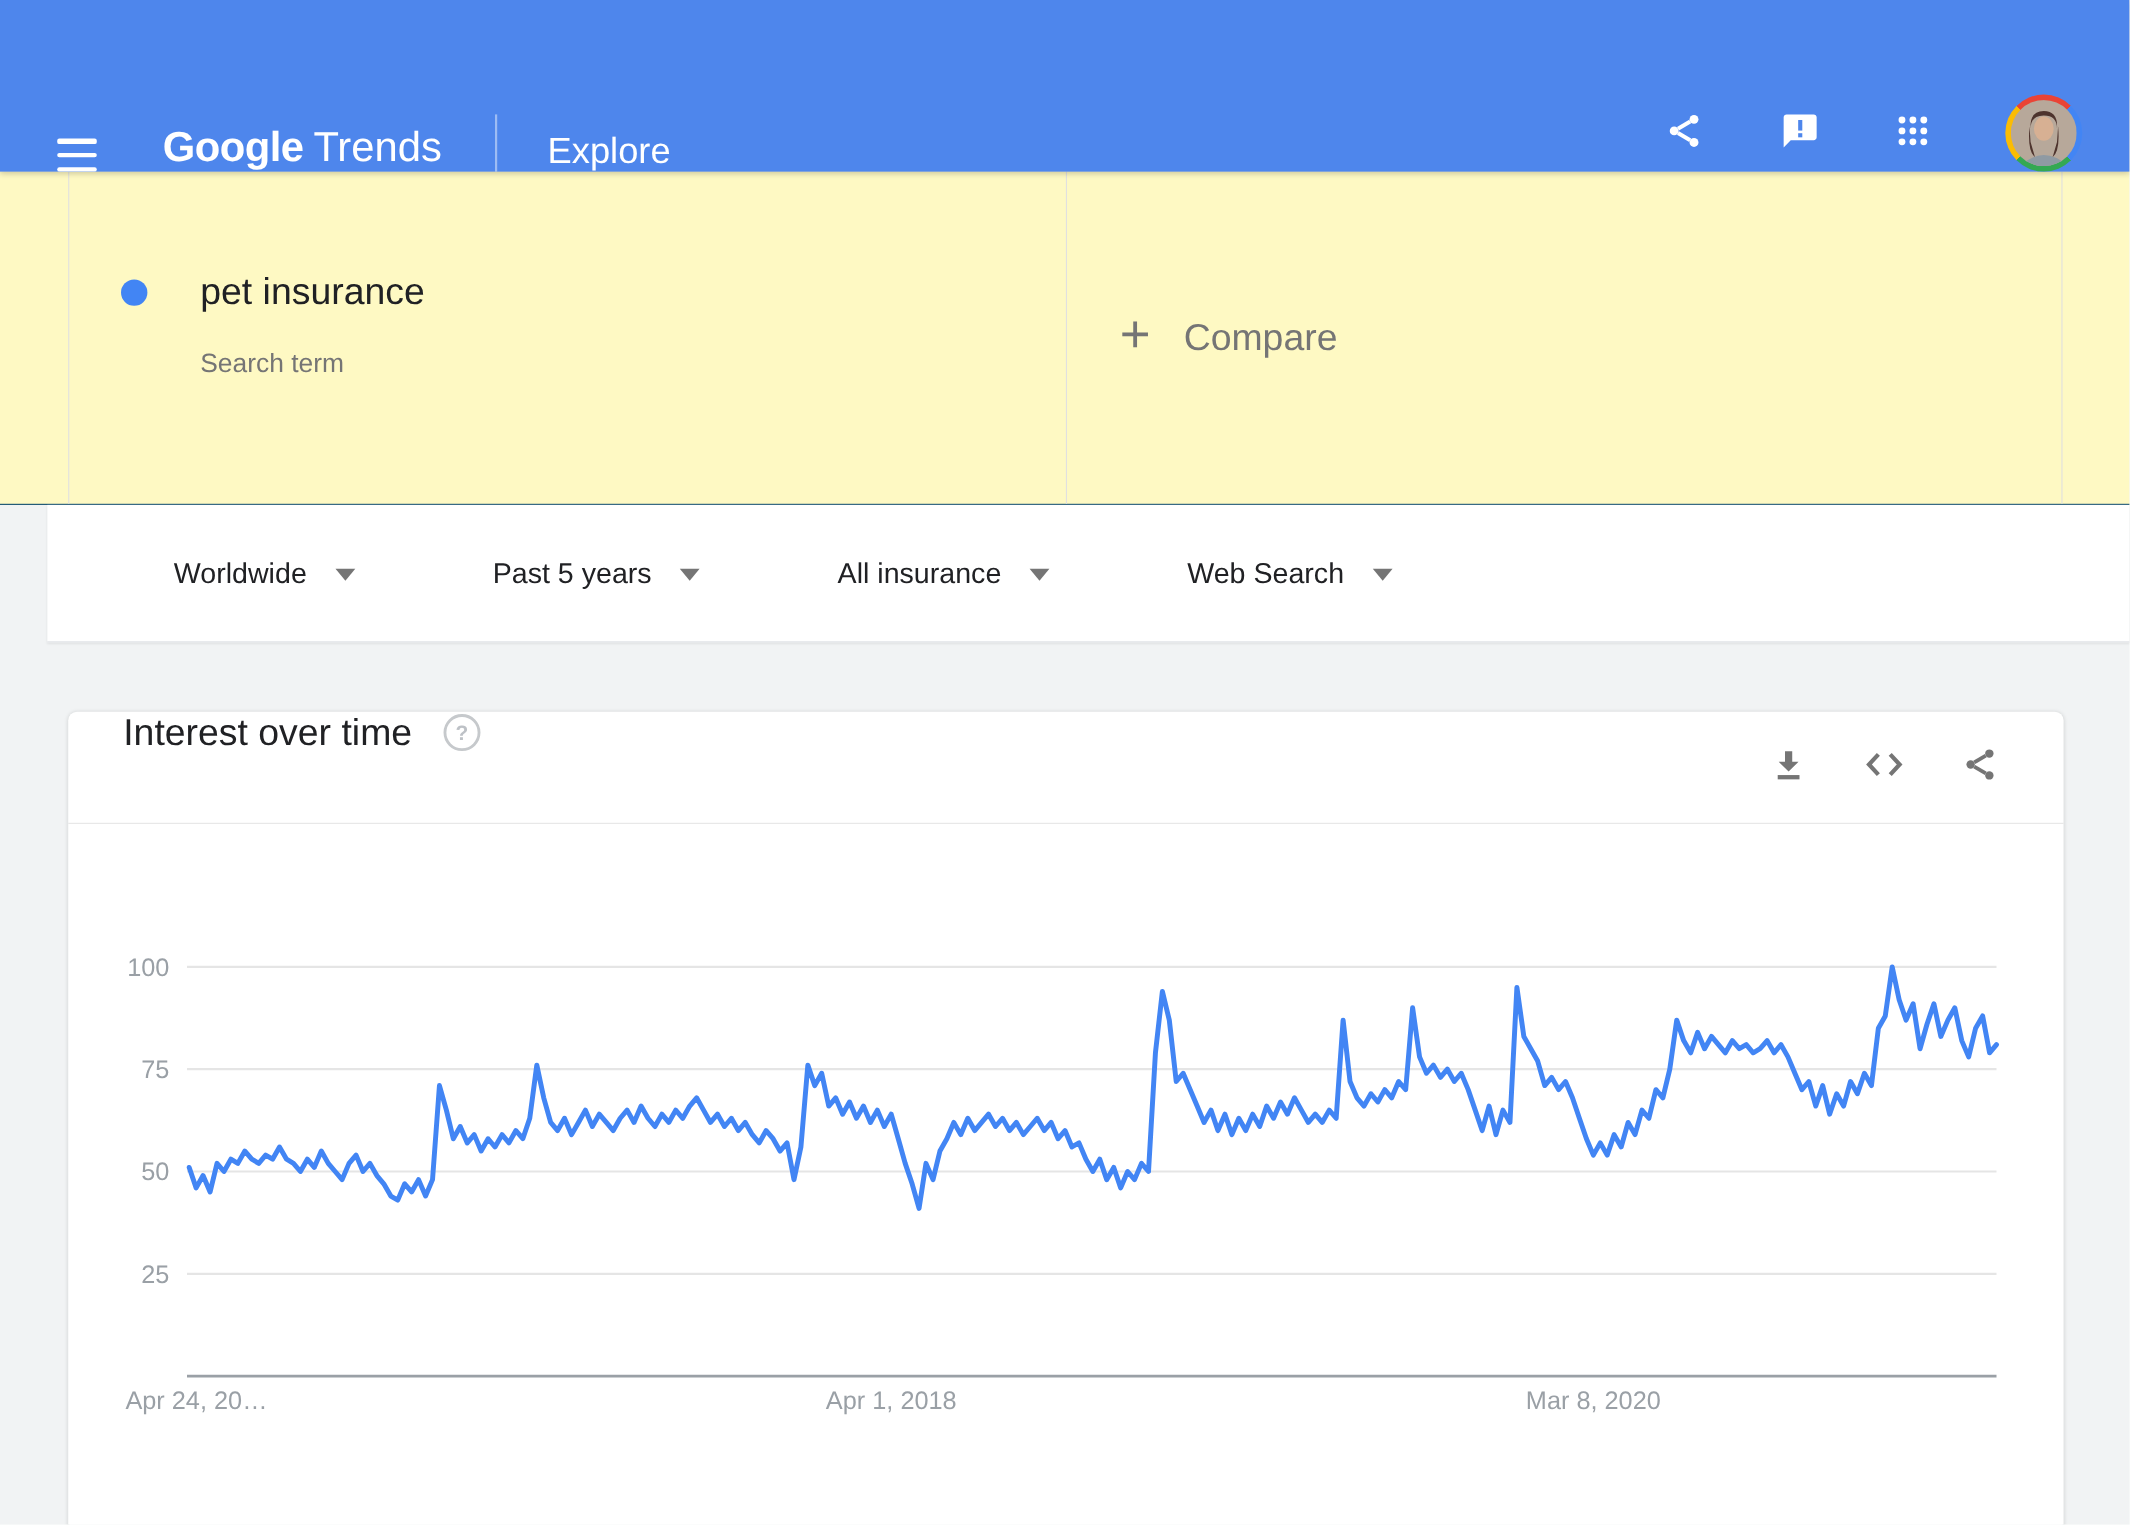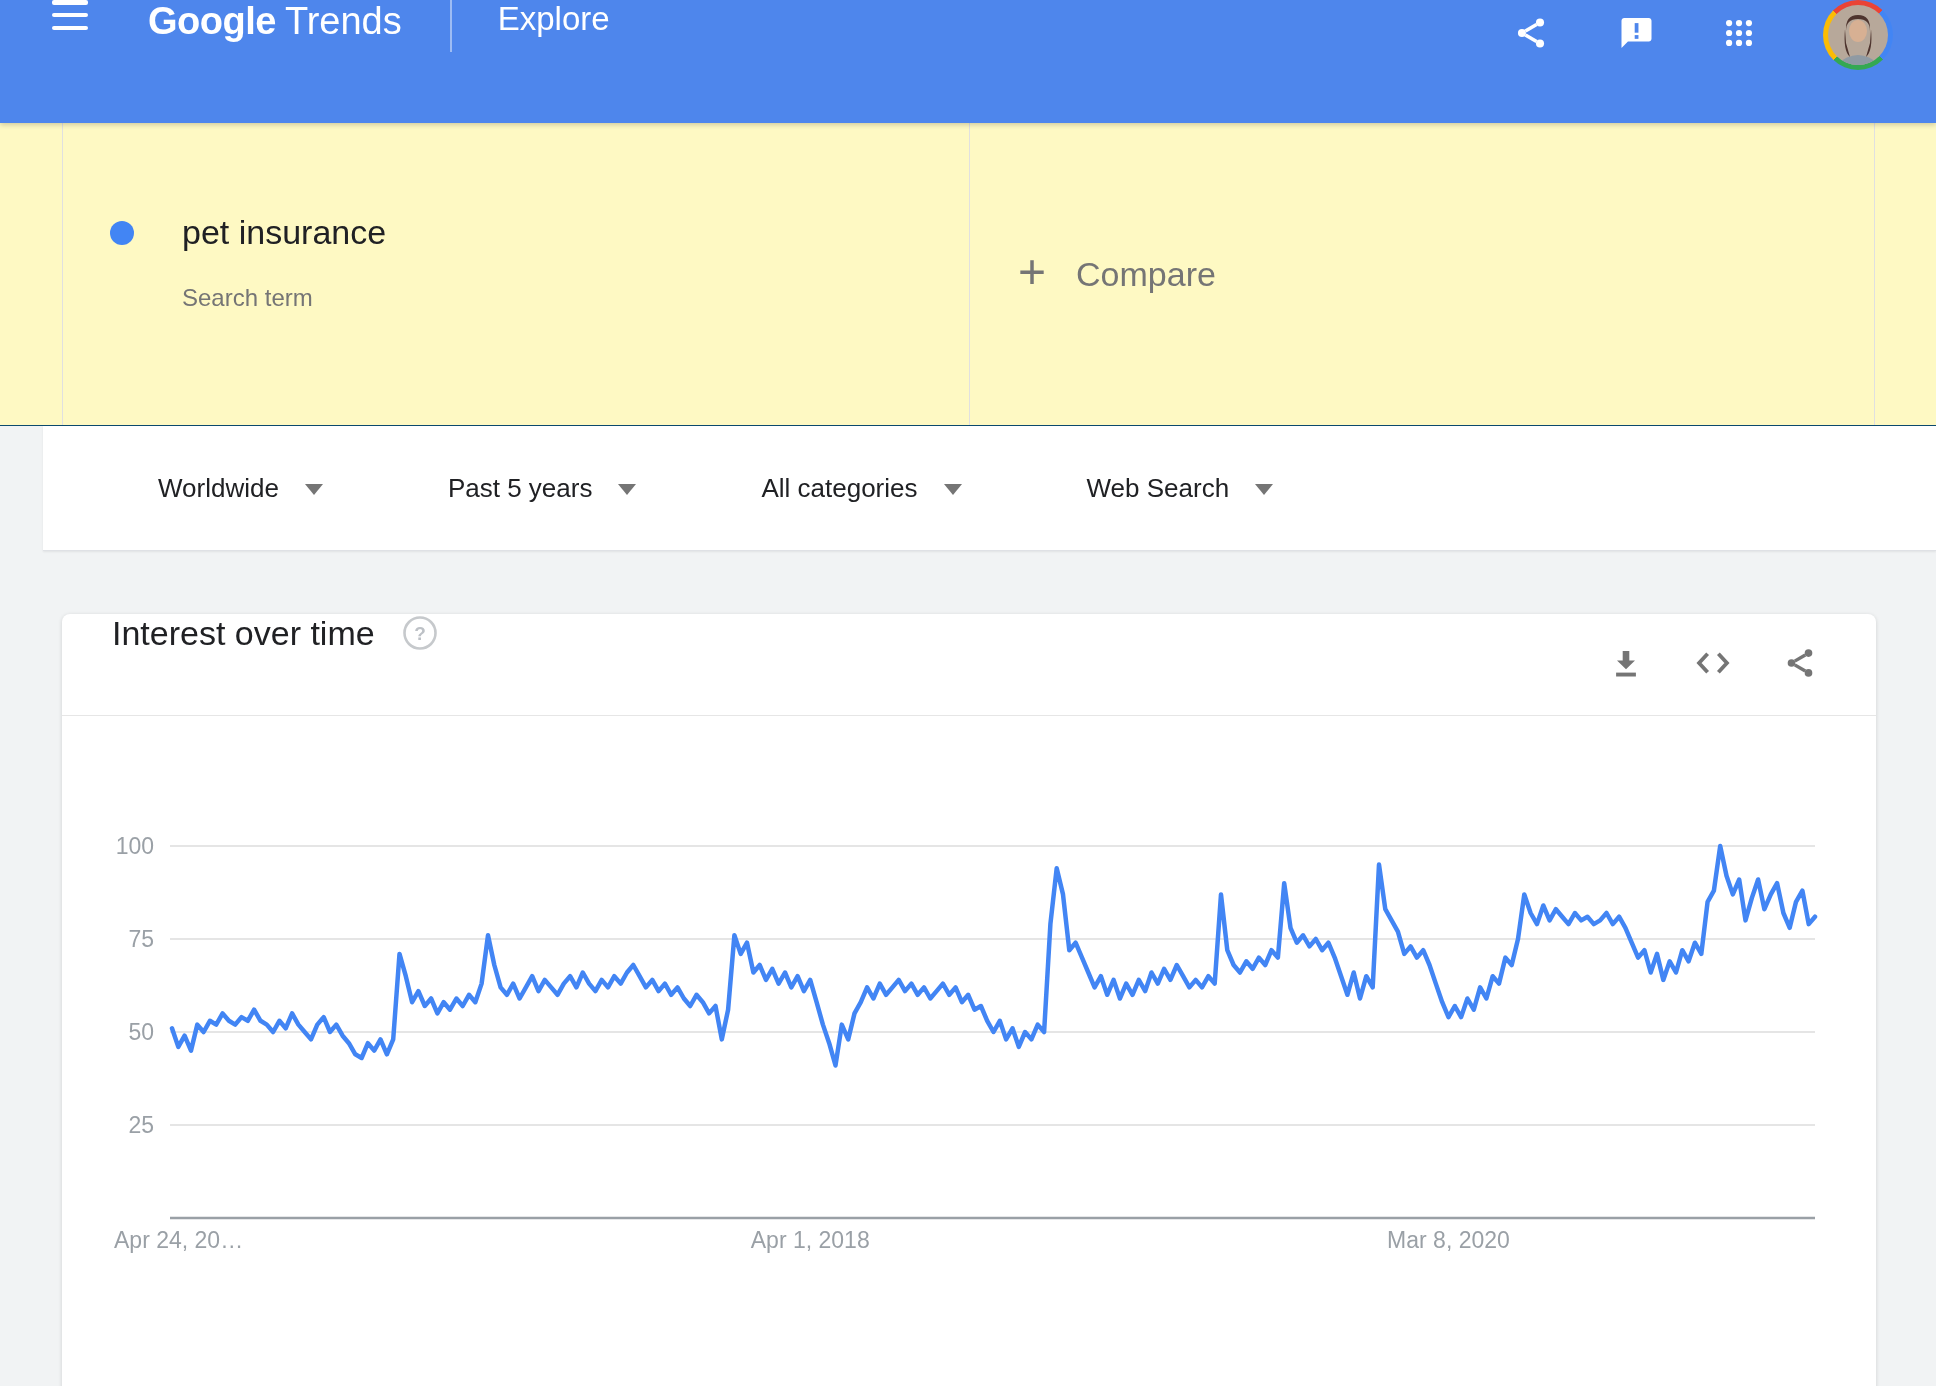--- a/index.html
+++ b/index.html
@@ -1,20 +1,20 @@
 <!DOCTYPE html>
 <html><head>
 <meta charset="utf-8">
 <style>
   * { box-sizing: border-box; margin: 0; padding: 0; }
   html,body { width:1936px; height:1386px; }
   body { font-family:"Liberation Sans","DejaVu Sans",sans-serif; background:#f1f3f4; overflow:hidden; }
 
   
-  .app-header { height:123px; background:#4e86ec; display:flex; align-items:flex-start;
+  .app-header { height:156px; background:#4e86ec; display:flex; align-items:flex-end;
                 position:relative; z-index:5; box-shadow:0 2px 5px rgba(0,0,0,.18); }
   .menu-btn { width:36px; height:30px; margin-left:52px; display:flex; flex-direction:column;
               justify-content:space-between; cursor:pointer; }
   .menu-btn span { display:block; height:4.5px; background:#fff; border-radius:2px; }
   .logo { margin-left:60px; font-size:38px; color:#fff; white-space:nowrap; cursor:pointer; }
   .logo .g { font-weight:700; letter-spacing:-0.5px; }
   .logo .t { font-weight:400; margin-left:9px; }
   .hdr-divider { width:2px; height:52px; background:rgba(255,255,255,.45); margin-left:48px; }
   .explore-title { margin-left:46px; font-size:33px; font-weight:400; color:#fff; }
   .hdr-right { margin-left:auto; display:flex; align-items:center; gap:64px; margin-right:43px; }
@@ -144,21 +144,21 @@
 <section class="filters-row">
   <div class="filter">
     <span class="flabel">Worldwide</span>
     <span class="chev"></span>
   </div>
   <div class="filter">
     <span class="flabel">Past 5 years</span>
     <span class="chev"></span>
   </div>
   <div class="filter">
-    <span class="flabel">All categories</span>
+    <span class="flabel">All insurance</span>
     <span class="chev"></span>
   </div>
   <div class="filter">
     <span class="flabel">Web Search</span>
     <span class="chev"></span>
   </div>
 </section>
 
 <main class="main-area">
   <div class="chart-card">

